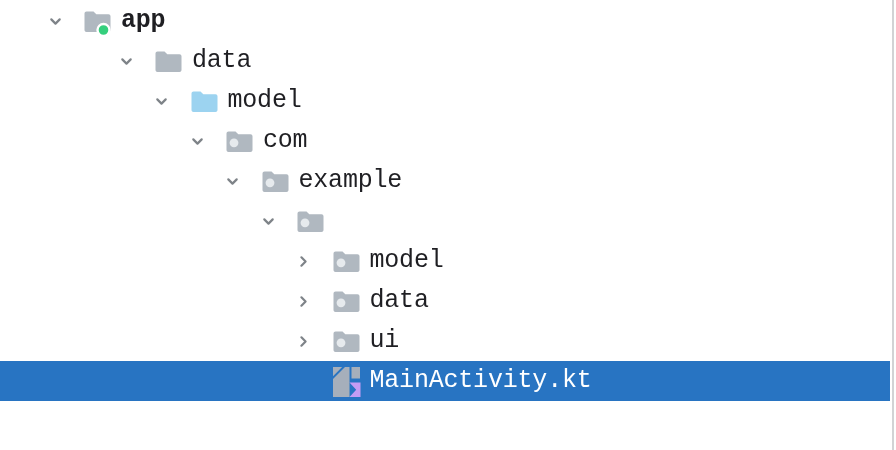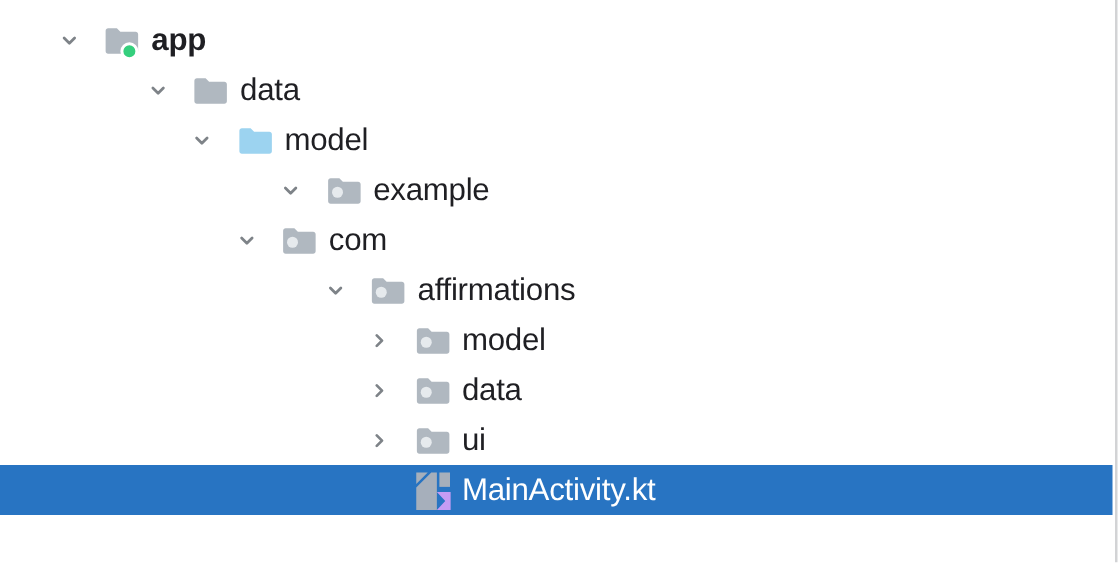--- a/index.html
+++ b/index.html
@@ -5,21 +5,21 @@
   html,body{margin:0;padding:0;}
   body{
     width:896px;height:450px;overflow:hidden;position:relative;
     background:#ffffff;
     font-family:"Liberation Sans", sans-serif;
   }
   .right-border{
     position:absolute;top:0;right:2px;width:2px;height:450px;
     background:#d2d3d5;
   }
-  .tree{padding-top:12px;}
+  .tree{padding-top:1px;font-family:Liberation Mono, monospace;}
   .row{
     display:flex;align-items:center;
     height:40px;width:890px;box-sizing:border-box;
     padding-left:calc(47px + var(--i) * 35.5px);
     font-size:25px;color:#1f1f23;letter-spacing:-0.2px;
     cursor:default;white-space:nowrap;
   }
   .row.selected{
     background:#2874c2;color:#ffffff;
   }
@@ -78,63 +78,62 @@
         </svg>
     </span>
     <span class="icon">
       <svg width="29" height="26" viewBox="0 0 29 26">
         <path d="M1.5 5.5 C1.5 4.4 2.4 3.5 3.5 3.5 H10.5 L13.3 6.3 H25.5 C26.6 6.3 27.5 7.2 27.5 8.3 V22 C27.5 23.1 26.6 24 25.5 24 H3.5 C2.4 24 1.5 23.1 1.5 22 Z" fill="#9cd3f0"></path>
       </svg>
     </span>
     <span class="label">model</span>
   </div>
 
+  <div class="row" style="--i:4">
+    <span class="chev">
+      <svg width="15" height="15" viewBox="0 0 15 15" fill="none">
+          <path d="M3.3 5.4 L7.5 9.6 L11.7 5.4" stroke="#7e8388" stroke-width="2.2" stroke-linecap="round" stroke-linejoin="round"></path>
+        </svg>
+    </span>
+    <span class="icon">
+      <svg width="29" height="26" viewBox="0 0 29 26">
+        <path d="M1.5 5.5 C1.5 4.4 2.4 3.5 3.5 3.5 H10.5 L13.3 6.3 H25.5 C26.6 6.3 27.5 7.2 27.5 8.3 V22 C27.5 23.1 26.6 24 25.5 24 H3.5 C2.4 24 1.5 23.1 1.5 22 Z" fill="#b0b8c0"></path>
+        <circle cx="9" cy="14.8" r="4.4" fill="#e6eaed"></circle>
+      </svg>
+    </span>
+    <span class="label">com</span>
+  </div>
+
   <div class="row" style="--i:5">
     <span class="chev">
       <svg width="15" height="15" viewBox="0 0 15 15" fill="none">
           <path d="M3.3 5.4 L7.5 9.6 L11.7 5.4" stroke="#7e8388" stroke-width="2.2" stroke-linecap="round" stroke-linejoin="round"></path>
         </svg>
     </span>
     <span class="icon">
       <svg width="29" height="26" viewBox="0 0 29 26">
         <path d="M1.5 5.5 C1.5 4.4 2.4 3.5 3.5 3.5 H10.5 L13.3 6.3 H25.5 C26.6 6.3 27.5 7.2 27.5 8.3 V22 C27.5 23.1 26.6 24 25.5 24 H3.5 C2.4 24 1.5 23.1 1.5 22 Z" fill="#b0b8c0"></path>
         <circle cx="9" cy="14.8" r="4.4" fill="#e6eaed"></circle>
       </svg>
     </span>
     <span class="label">example</span>
   </div>
 
-  <div class="row" style="--i:4">
-    <span class="chev">
-      <svg width="15" height="15" viewBox="0 0 15 15" fill="none">
-          <path d="M3.3 5.4 L7.5 9.6 L11.7 5.4" stroke="#7e8388" stroke-width="2.2" stroke-linecap="round" stroke-linejoin="round"></path>
-        </svg>
-    </span>
-    <span class="icon">
-      <svg width="29" height="26" viewBox="0 0 29 26">
-        <path d="M1.5 5.5 C1.5 4.4 2.4 3.5 3.5 3.5 H10.5 L13.3 6.3 H25.5 C26.6 6.3 27.5 7.2 27.5 8.3 V22 C27.5 23.1 26.6 24 25.5 24 H3.5 C2.4 24 1.5 23.1 1.5 22 Z" fill="#b0b8c0"></path>
-        <circle cx="9" cy="14.8" r="4.4" fill="#e6eaed"></circle>
-      </svg>
-    </span>
-    <span class="label">com</span>
-  </div>
-
   <div class="row" style="--i:6">
     <span class="chev">
       <svg width="15" height="15" viewBox="0 0 15 15" fill="none">
           <path d="M3.3 5.4 L7.5 9.6 L11.7 5.4" stroke="#7e8388" stroke-width="2.2" stroke-linecap="round" stroke-linejoin="round"></path>
         </svg>
     </span>
     <span class="icon">
       <svg width="29" height="26" viewBox="0 0 29 26">
         <path d="M1.5 5.5 C1.5 4.4 2.4 3.5 3.5 3.5 H10.5 L13.3 6.3 H25.5 C26.6 6.3 27.5 7.2 27.5 8.3 V22 C27.5 23.1 26.6 24 25.5 24 H3.5 C2.4 24 1.5 23.1 1.5 22 Z" fill="#b0b8c0"></path>
         <circle cx="9" cy="14.8" r="4.4" fill="#e6eaed"></circle>
       </svg>
     </span>
-    <span class="label">affirmations</span>
   </div>
 
   <div class="row" style="--i:7">
     <span class="chev">
       <svg width="15" height="15" viewBox="0 0 15 15" fill="none">
           <path d="M5.4 3.3 L9.6 7.5 L5.4 11.7" stroke="#7e8388" stroke-width="2.2" stroke-linecap="round" stroke-linejoin="round"></path>
         </svg>
     </span>
     <span class="icon">
       <svg width="29" height="26" viewBox="0 0 29 26">

